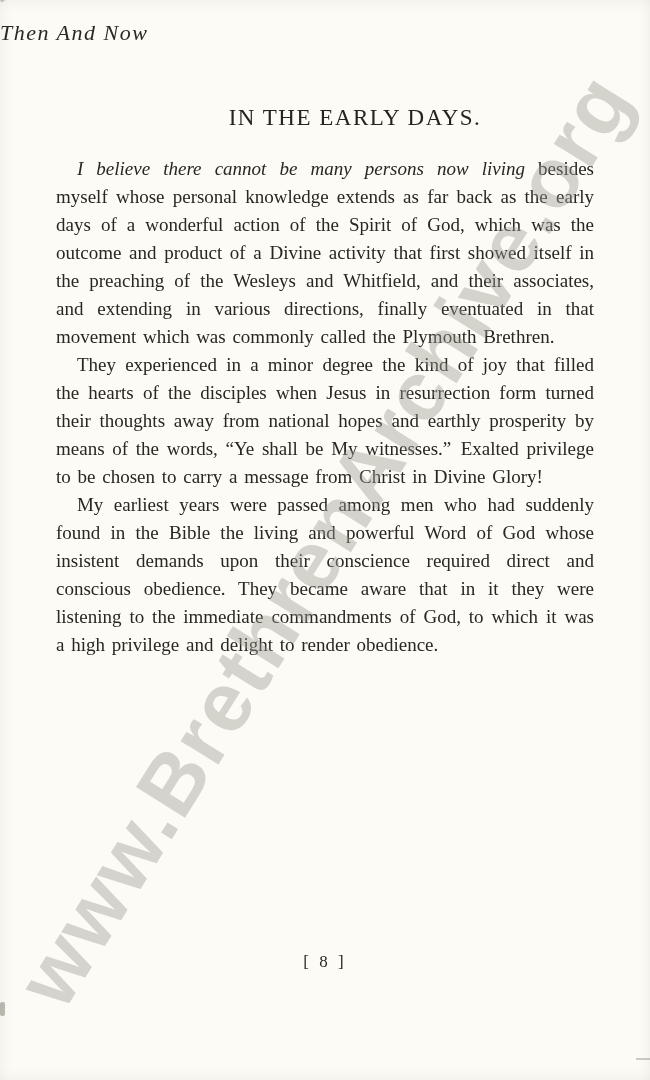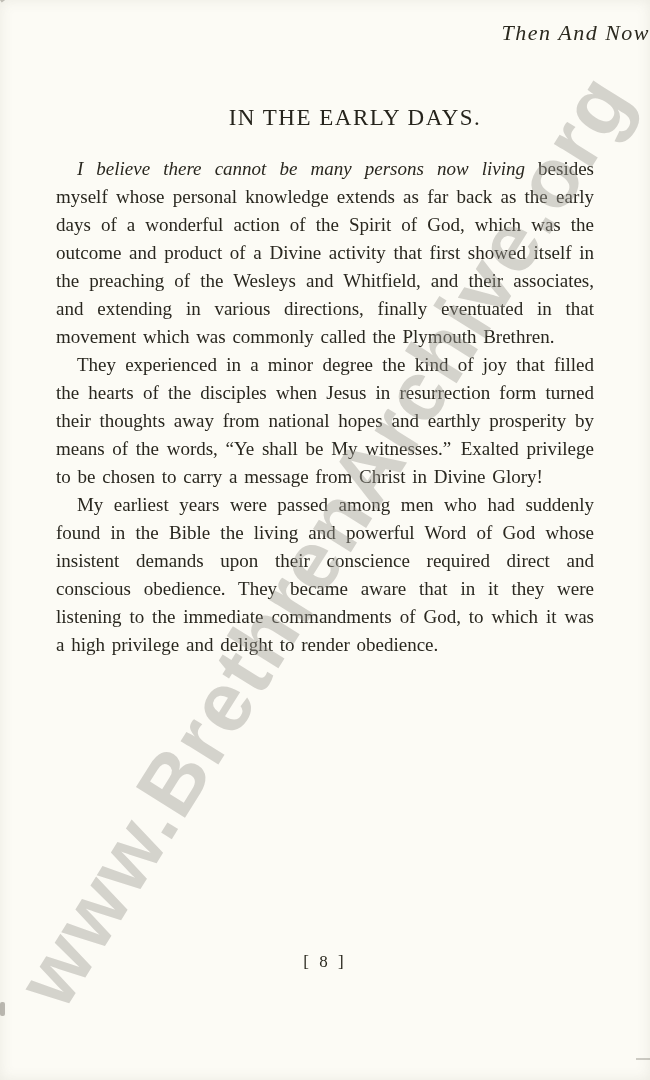--- a/index.html
+++ b/index.html
@@ -16,21 +16,21 @@
     overflow: hidden;
     font-family: "Liberation Serif", "DejaVu Serif", serif;
     color: #29271f;
     box-shadow: inset 0 0 14px rgba(90,85,70,0.10);
   }
   .running-header {
     position: absolute;
     top: 20px;
     left: 0;
     width: 100%;
-    text-align: right;
+    text-align: left;
     font-style: italic;
     font-size: 22px;
     letter-spacing: 1.5px;
     color: #2b291f;
     z-index: 2;
   }
   .chapter-heading {
     position: absolute;
     top: 105px;
     left: 0;

